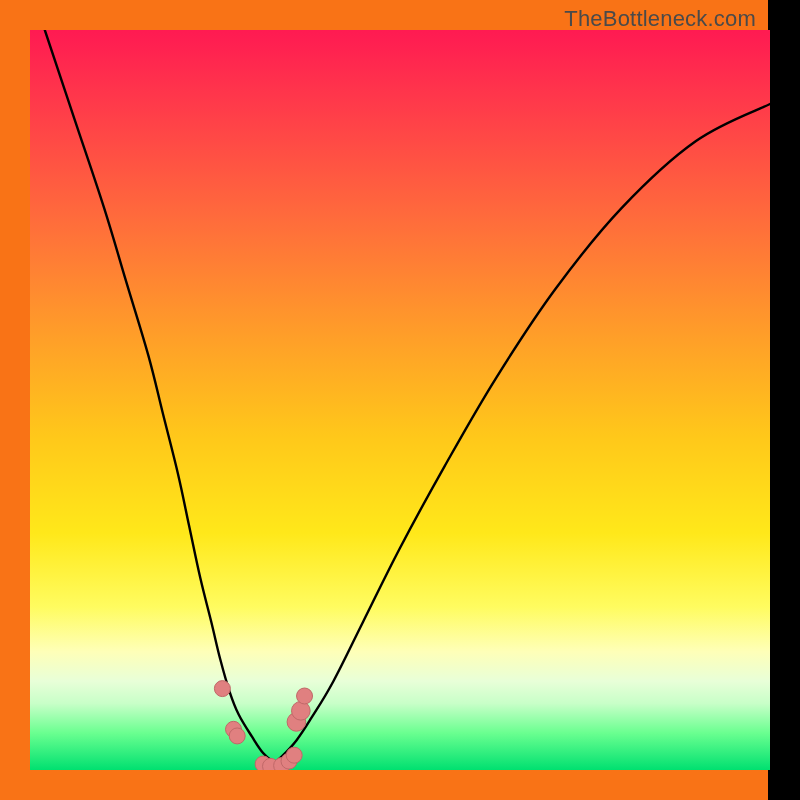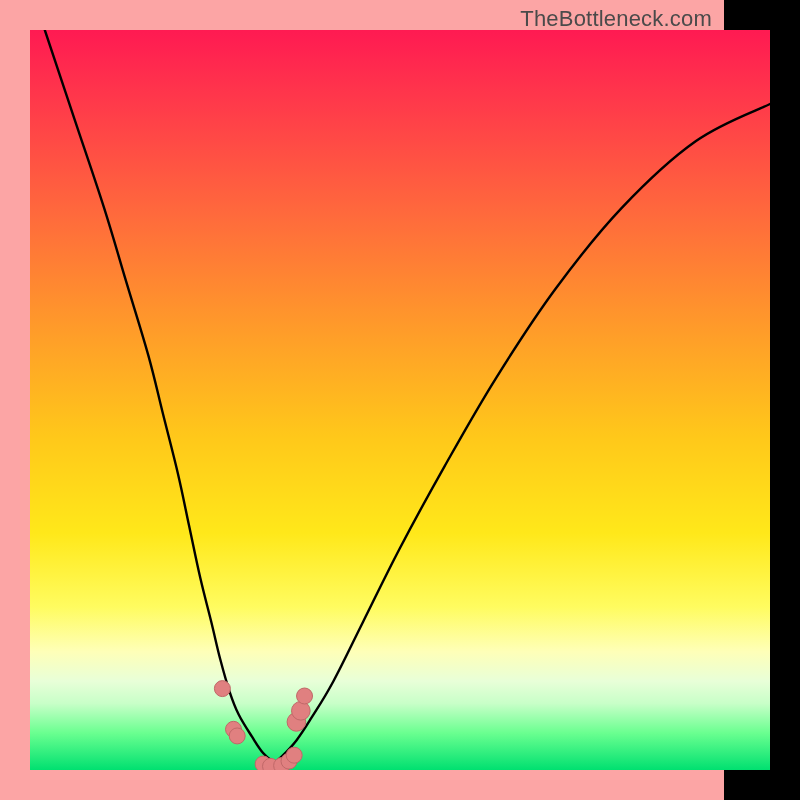--- a/index.html
+++ b/index.html
@@ -10,21 +10,22 @@
     overflow: hidden;
     background: #000;
     font-family: Arial, Helvetica, sans-serif;
   }
   .frame {
     position: absolute;
     left: 0;
     top: 0;
     width: 724px;
     height: 800px;
-    background: #fca5a5;
+    background: #f97316;
+    padding-left: 44px;
   }
   .plot-area {
     position: absolute;
     left: 30px;
     top: 30px;
     width: 740px;
     height: 740px;
     background: linear-gradient(to bottom,
       #ff1a52 0%,
       #ff3a4a 10%,

